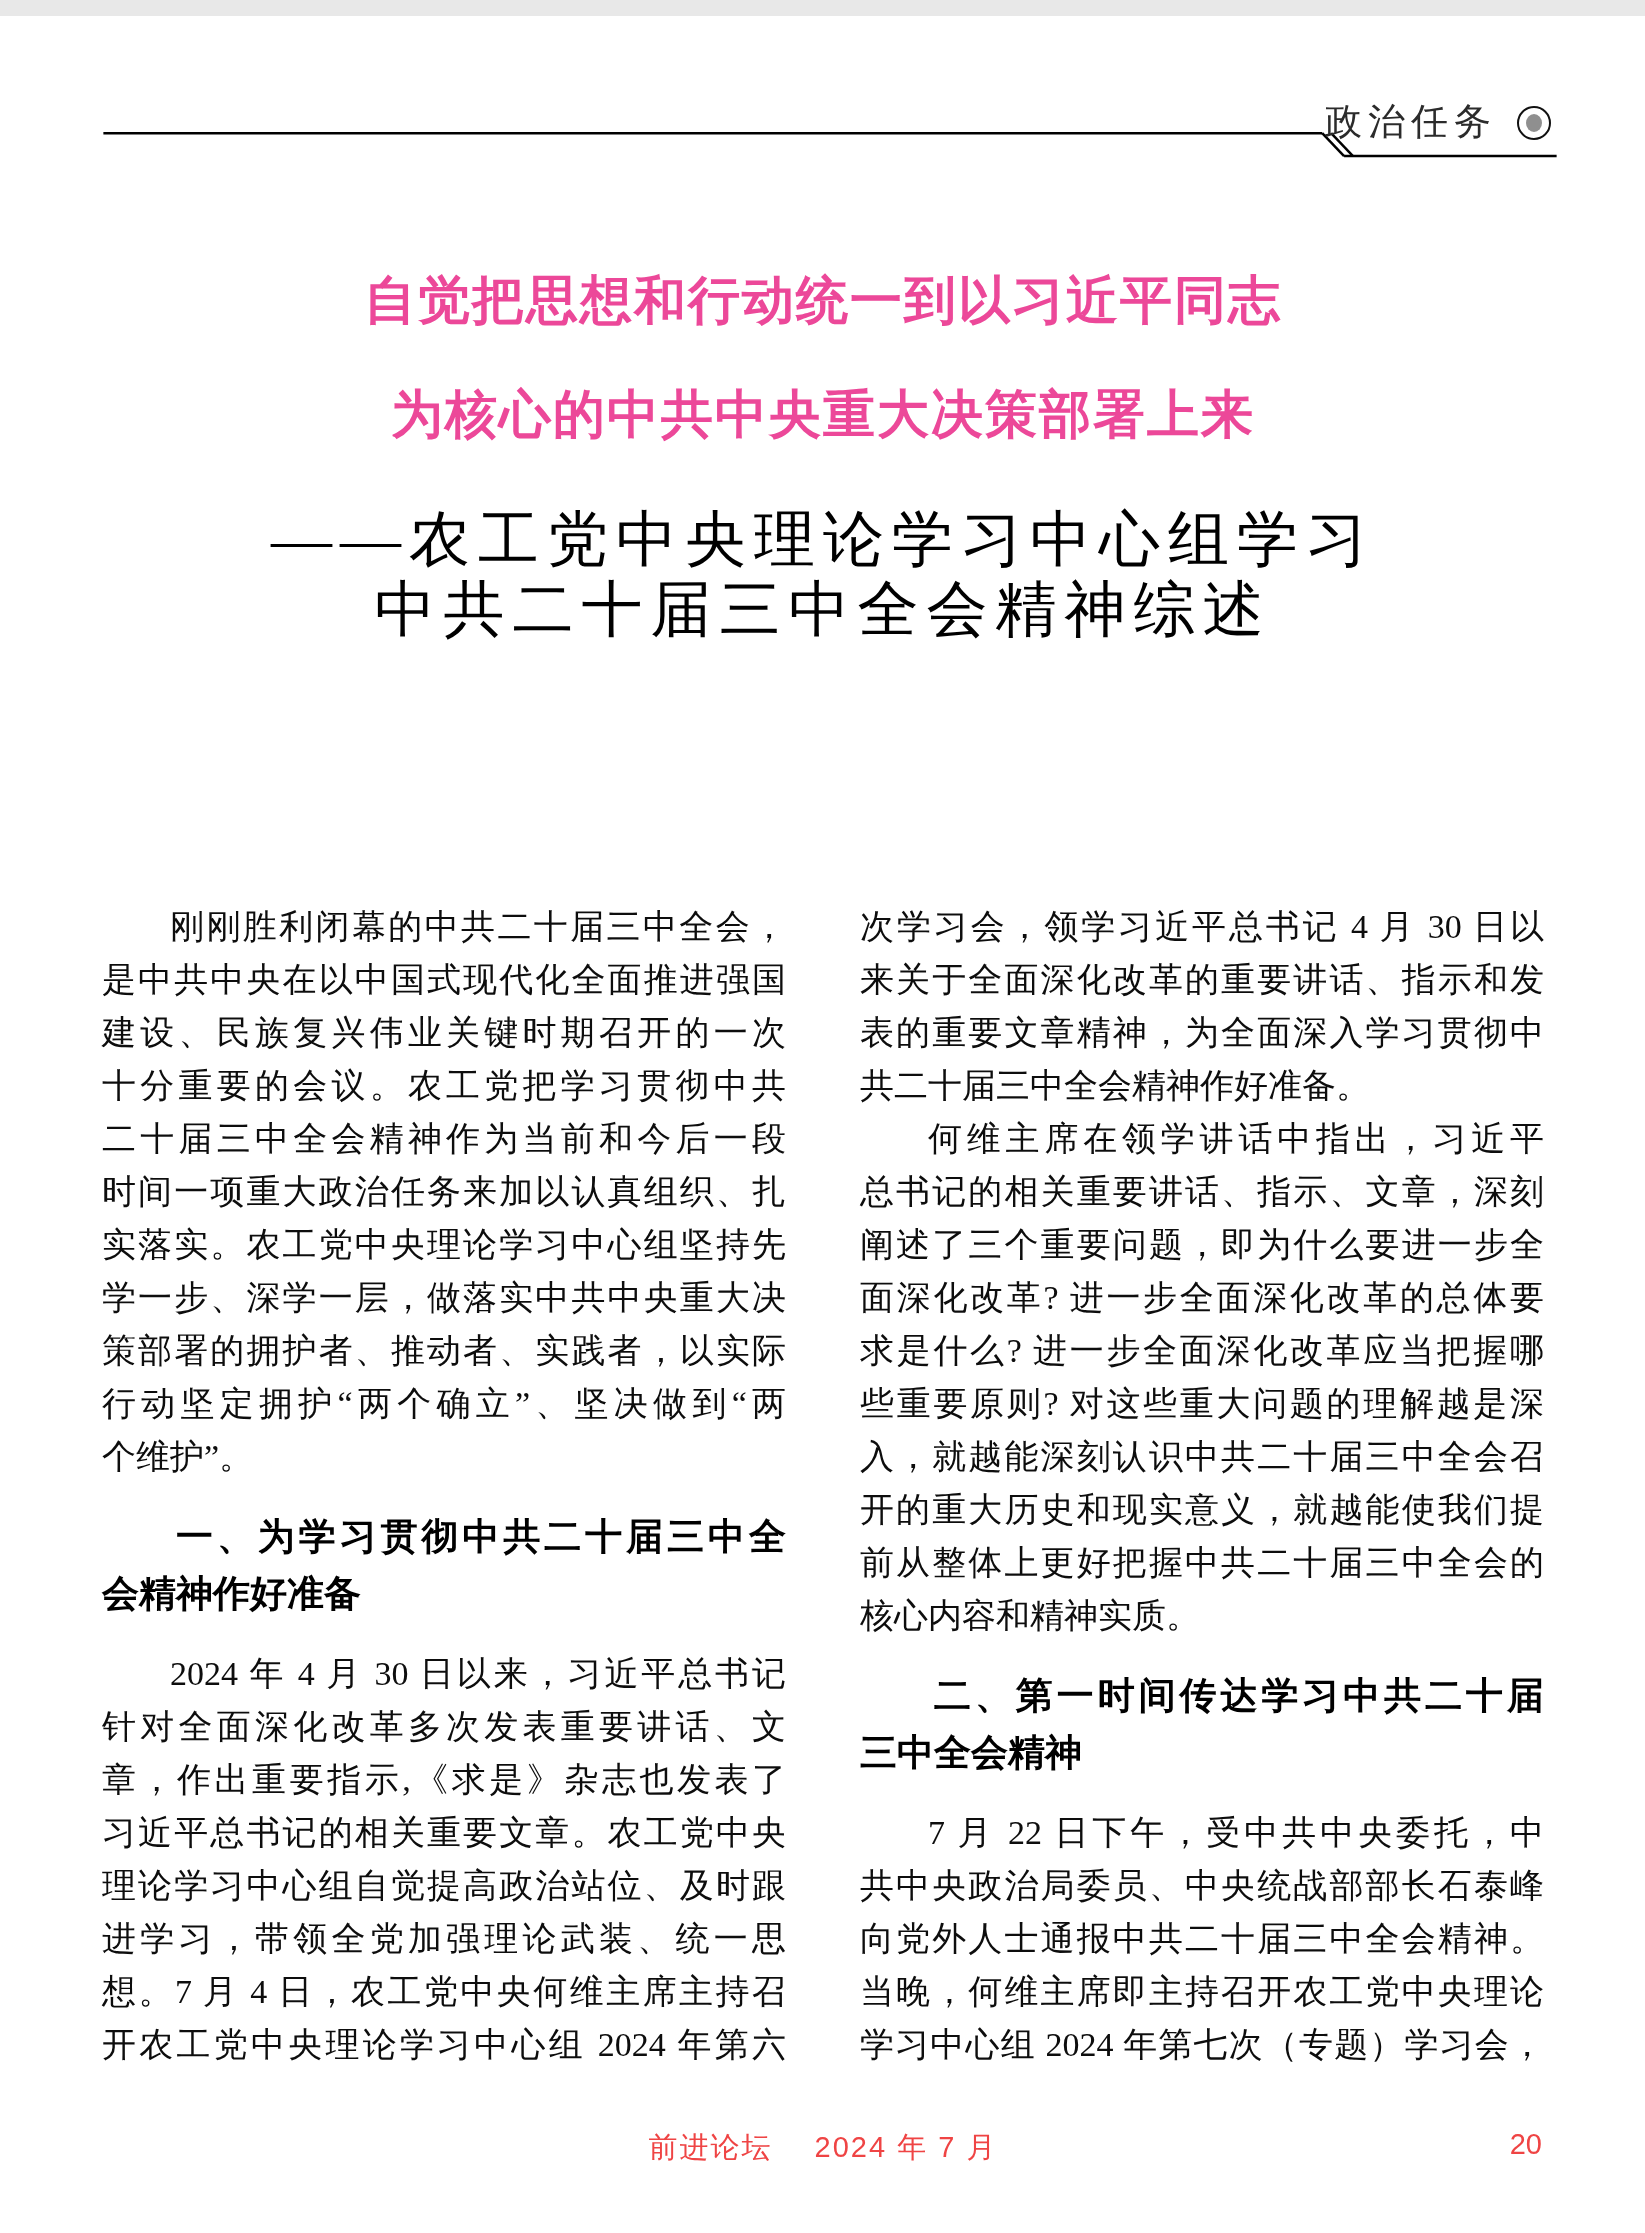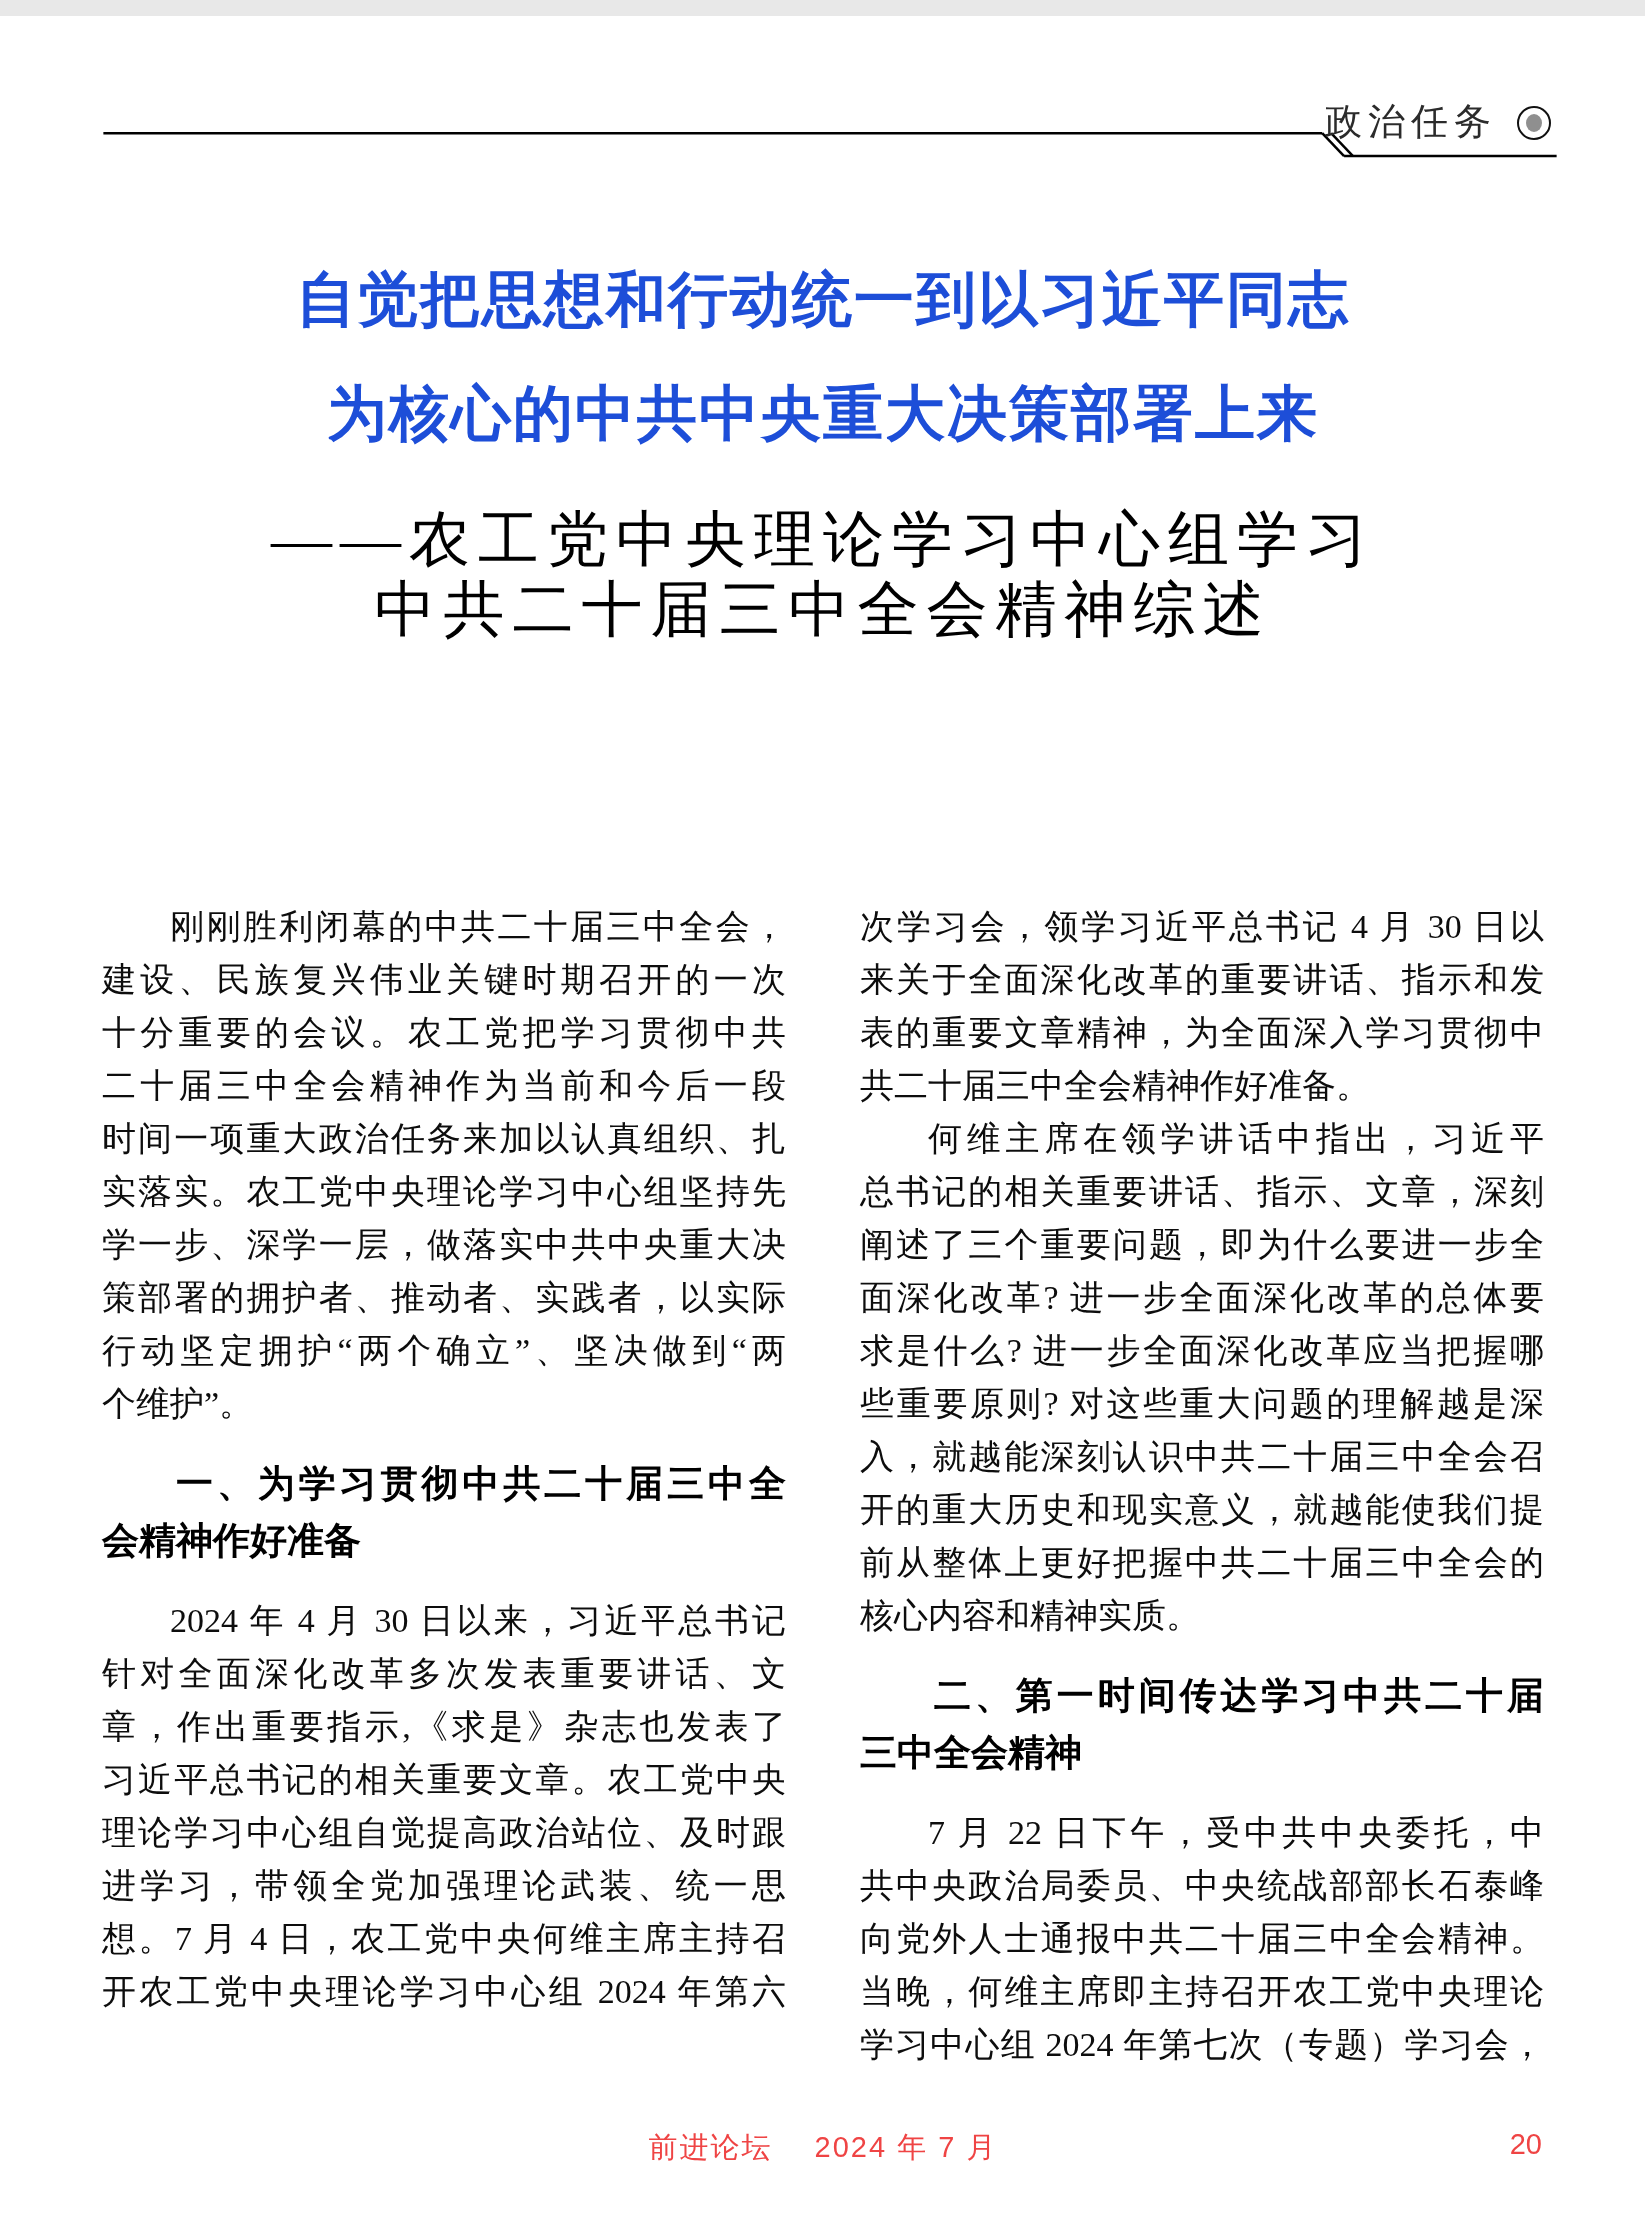--- a/index.html
+++ b/index.html
@@ -30,23 +30,23 @@
     border: 2.5px solid #111; box-sizing: border-box;
     display: flex; align-items: center; justify-content: center;
   }
   .section-bullet .dot { width: 16px; height: 18px; border-radius: 50%; background: #8f8f8f; }
 
   
   .title {
     margin: 78px 0 0 0;
     font-family: "Liberation Sans", "DejaVu Sans", sans-serif;
     font-weight: 900;
-    font-size: 60px; line-height: 114px;
+    font-size: 52px; line-height: 114px;
     text-align: center; letter-spacing: 2px;
-    color: #1d4ed8;
+    color: #ec4899;
   }
   .title .tline { display: block; white-space: nowrap; }
 
   .subtitle {
     margin-top: 34px;
     font-family: "Liberation Serif", "DejaVu Serif", serif;
     font-size: 61px; line-height: 70px;
     text-align: center; color: #000; letter-spacing: 8px;
   }
   .subtitle .sline { display: block; white-space: nowrap; }
@@ -114,20 +114,21 @@
 
   <div class="subtitle">
     <span class="sline">——农工党中央理论学习中心组学习</span>
     <span class="sline">中共二十届三中全会精神综述</span>
   </div>
 
   <div class="columns">
 
     <div class="col">
       <div class="bline indent">刚刚胜利闭幕的中共二十届三中全会，</div>
+      <div class="bline">是中共中央在以中国式现代化全面推进强国</div>
       <div class="bline">建设、民族复兴伟业关键时期召开的一次</div>
       <div class="bline">十分重要的会议。农工党把学习贯彻中共</div>
       <div class="bline">二十届三中全会精神作为当前和今后一段</div>
       <div class="bline">时间一项重大政治任务来加以认真组织、扎</div>
       <div class="bline">实落实。农工党中央理论学习中心组坚持先</div>
       <div class="bline">学一步、深学一层，做落实中共中央重大决</div>
       <div class="bline">策部署的拥护者、推动者、实践者，以实际</div>
       <div class="bline">行动坚定拥护“两个确立”、坚决做到“两</div>
       <div class="bline end">个维护”。</div>
 

